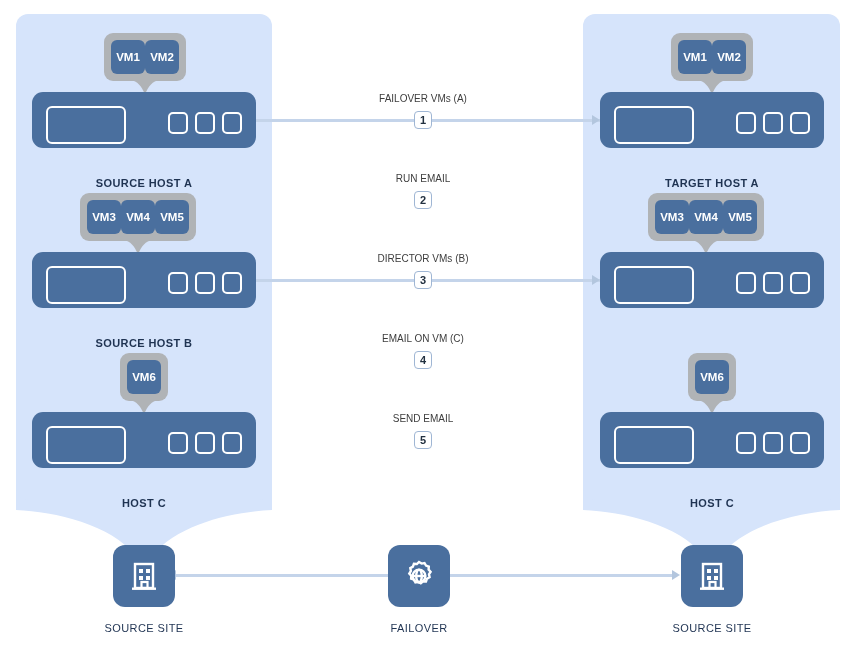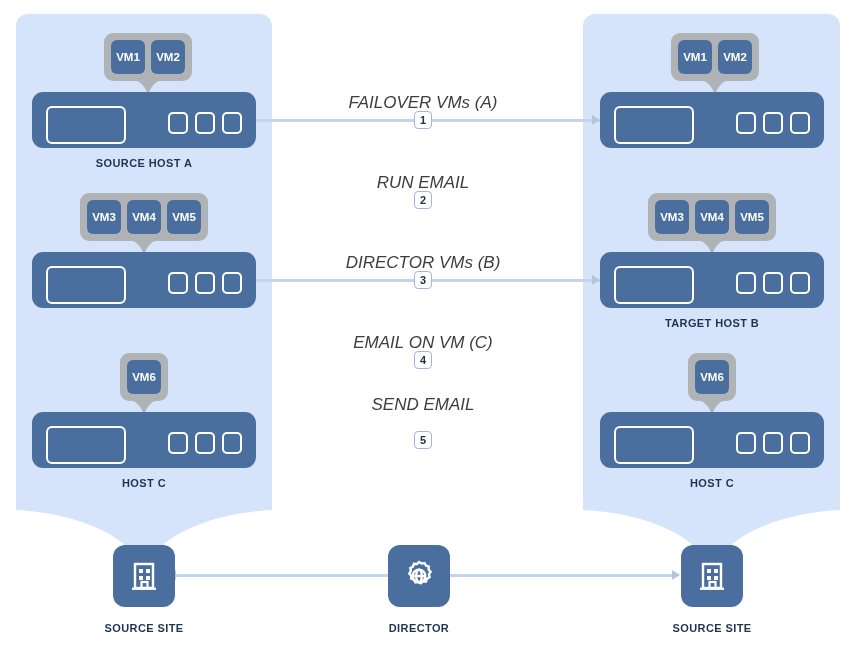--- a/index.html
+++ b/index.html
@@ -10,46 +10,46 @@
   .panel{position:absolute;background:#d6e4fb;border-radius:12px;}
 
   
   .host{position:absolute;background:#4a6f9e;border-radius:11px;}
   .host .bay{position:absolute;left:14px;top:14px;width:80px;height:38px;
              border:2.5px solid #ffffff;border-radius:6px;box-sizing:border-box;}
   .host .leds{position:absolute;right:14px;top:20px;display:flex;gap:7px;}
   .host .led{width:20px;height:22px;border:2.5px solid #ffffff;border-radius:5px;box-sizing:border-box;}
 
   .hostlabel{position:absolute;text-align:center;font-size:11px;font-weight:bold;
-             color:#1f3352;letter-spacing:.4px;white-space:nowrap;}
+             color:#1f3352;letter-spacing:.4px;white-space:nowrap;margin-top:20px;}
 
   
   .callout{position:absolute;}
-  .callout .box{background:#b0b3b6;border-radius:9px;padding:7px;display:flex;gap:6px;}
+  .callout .box{background:#b0b3b6;border-radius:9px;padding:7px;display:flex;}
   .vm{width:34px;height:34px;background:#4a6f9e;border-radius:6px;color:#fff;
       font-size:11.5px;font-weight:bold;display:flex;align-items:center;justify-content:center;}
   .callout .tail{position:absolute;left:50%;transform:translateX(-50%);top:100%;margin-top:-1px;}
 
   
   .conn{position:absolute;height:3px;background:#c4d4ea;}
   .arrowR,.arrowL{position:absolute;width:0;height:0;border-top:5px solid transparent;
                   border-bottom:5px solid transparent;}
   .arrowR{border-left:8px solid #b3c6de;}
   .arrowL{border-right:8px solid #b3c6de;}
 
-  .steplabel{position:absolute;text-align:left;font-style:italic;font-size:17px;
+  .steplabel{position:absolute;text-align:left;font-size:10px;
              color:#3d3d3d;white-space:nowrap;transform:translateX(-50%);}
   .badge{position:absolute;width:18px;height:18px;background:#ffffff;border:1.6px solid #9fb6d4;
          border-radius:4px;box-sizing:border-box;font-size:11px;font-weight:bold;color:#22303f;
          display:flex;align-items:center;justify-content:center;transform:translateX(-50%);}
 
   
   .tile{position:absolute;width:62px;height:62px;background:#4a6f9e;border-radius:12px;
         display:flex;align-items:center;justify-content:center;}
-  .sitelabel{position:absolute;text-align:center;font-size:11px;font-weight:bold;
+  .sitelabel{position:absolute;text-align:center;font-size:11px;font-weight:normal;
              color:#1f3352;letter-spacing:.4px;white-space:nowrap;transform:translateX(-50%);}
 </style>
 </head>
 <body>
 
 <div id="stage">
 
   <svg width="855" height="646" style="position:absolute;left:0;top:0;">
     <path d="M16,470 L272,470 L272,510 C232,512 178,524 152,556 L144,566 L136,556 C110,524 56,512 16,510 Z" fill="#d6e4fb"></path>
     <path d="M583,470 L840,470 L840,510 C800,512 746,524 720,556 L712,566 L704,556 C678,524 624,512 583,510 Z" fill="#d6e4fb"></path>
@@ -88,20 +88,21 @@
     </svg>
   </div>
   <div class="host" style="left:32px;top:252px;width:224px;height:56px;">
     <div class="bay"></div>
     <div class="leds">
       <div class="led"></div>
       <div class="led"></div>
       <div class="led"></div>
     </div>
   </div>
+  <div class="hostlabel" style="left:32px;top:317px;width:224px;">SOURCE HOST B</div>
 
   <div class="callout" style="left:120px;top:353px;">
     <div class="box">
       <div class="vm">VM6</div>
     </div>
     <svg class="tail" width="30" height="16">
       <path d="M0,0 C8,1 11,6 15,14 C19,6 22,1 30,0 Z" fill="#b0b3b6"></path>
     </svg>
   </div>
   <div class="host" style="left:32px;top:412px;width:224px;height:56px;">
@@ -124,40 +125,40 @@
     </svg>
   </div>
   <div class="host" style="left:600px;top:92px;width:224px;height:56px;">
     <div class="bay"></div>
     <div class="leds">
       <div class="led"></div>
       <div class="led"></div>
       <div class="led"></div>
     </div>
   </div>
+  <div class="hostlabel" style="left:600px;top:157px;width:224px;">TARGET HOST A</div>
 
   <div class="callout" style="left:648px;top:193px;">
     <div class="box">
       <div class="vm">VM3</div>
       <div class="vm">VM4</div>
       <div class="vm">VM5</div>
     </div>
     <svg class="tail" width="30" height="16">
       <path d="M0,0 C8,1 11,6 15,14 C19,6 22,1 30,0 Z" fill="#b0b3b6"></path>
     </svg>
   </div>
   <div class="host" style="left:600px;top:252px;width:224px;height:56px;">
     <div class="bay"></div>
     <div class="leds">
       <div class="led"></div>
       <div class="led"></div>
       <div class="led"></div>
     </div>
   </div>
-  <div class="hostlabel" style="left:600px;top:317px;width:224px;">TARGET HOST B</div>
 
   <div class="callout" style="left:688px;top:353px;">
     <div class="box">
       <div class="vm">VM6</div>
     </div>
     <svg class="tail" width="30" height="16">
       <path d="M0,0 C8,1 11,6 15,14 C19,6 22,1 30,0 Z" fill="#b0b3b6"></path>
     </svg>
   </div>
   <div class="host" style="left:600px;top:412px;width:224px;height:56px;">
@@ -179,21 +180,21 @@
   <div class="badge" style="left:423px;top:191px;">2</div>
 
   <div class="conn" style="left:256px;top:279px;width:344px;"></div>
   <div class="arrowR" style="left:592px;top:275px;"></div>
   <div class="steplabel" style="left:423px;top:253px;">DIRECTOR VMs (B)</div>
   <div class="badge" style="left:423px;top:271px;">3</div>
 
   <div class="steplabel" style="left:423px;top:333px;">EMAIL ON VM (C)</div>
   <div class="badge" style="left:423px;top:351px;">4</div>
 
-  <div class="steplabel" style="left:423px;top:395px;">SEND EMAIL</div>
+  <div class="steplabel" style="left:423px;top:413px;">SEND EMAIL</div>
   <div class="badge" style="left:423px;top:431px;">5</div>
 
   <div class="conn" style="left:176px;top:574px;width:212px;"></div>
   <div class="arrowL" style="left:168px;top:570px;"></div>
 
   <div class="conn" style="left:450px;top:574px;width:222px;"></div>
   <div class="arrowR" style="left:672px;top:570px;"></div>
 
   <div class="tile" style="left:113px;top:545px;">
     <svg width="34" height="34" viewBox="0 0 34 34">
@@ -211,21 +212,21 @@
   <div class="tile" style="left:388px;top:545px;">
     <svg width="36" height="36" viewBox="0 0 36 36">
       <g fill="none" stroke="#fff" stroke-width="2.4">
         <path d="M18,4 l2.6,1.6 2.9,-0.6 1.5,2.6 2.8,1.0 -0.2,3.0 2.0,2.2 -1.6,2.5 0.6,2.9 -2.6,1.5 -1.0,2.8 -3.0,-0.2 -2.2,2.0 -2.5,-1.6 -2.9,0.6 -1.5,-2.6 -2.8,-1.0 0.2,-3.0 -2.0,-2.2 1.6,-2.5 -0.6,-2.9 2.6,-1.5 1.0,-2.8 3.0,0.2 Z"></path>
         <circle cx="18" cy="18" r="6.4"></circle>
         <ellipse cx="18" cy="18" rx="2.8" ry="6.4"></ellipse>
         <line x1="11.6" y1="18" x2="24.4" y2="18"></line>
       </g>
     </svg>
   </div>
-  <div class="sitelabel" style="left:419px;top:622px;">DIRECTOR</div>
+  <div class="sitelabel" style="left:419px;top:622px;">FAILOVER</div>
 
   <div class="tile" style="left:681px;top:545px;">
     <svg width="34" height="34" viewBox="0 0 34 34">
       <rect x="8" y="5" width="18" height="24" fill="none" stroke="#fff" stroke-width="2.4"></rect>
       <rect x="12" y="10" width="4" height="4" fill="#fff"></rect>
       <rect x="19" y="10" width="4" height="4" fill="#fff"></rect>
       <rect x="12" y="17" width="4" height="4" fill="#fff"></rect>
       <rect x="19" y="17" width="4" height="4" fill="#fff"></rect>
       <rect x="14.5" y="23" width="6" height="6" fill="none" stroke="#fff" stroke-width="2.2"></rect>
       <rect x="5" y="28.5" width="24" height="2.4" fill="#fff"></rect>

